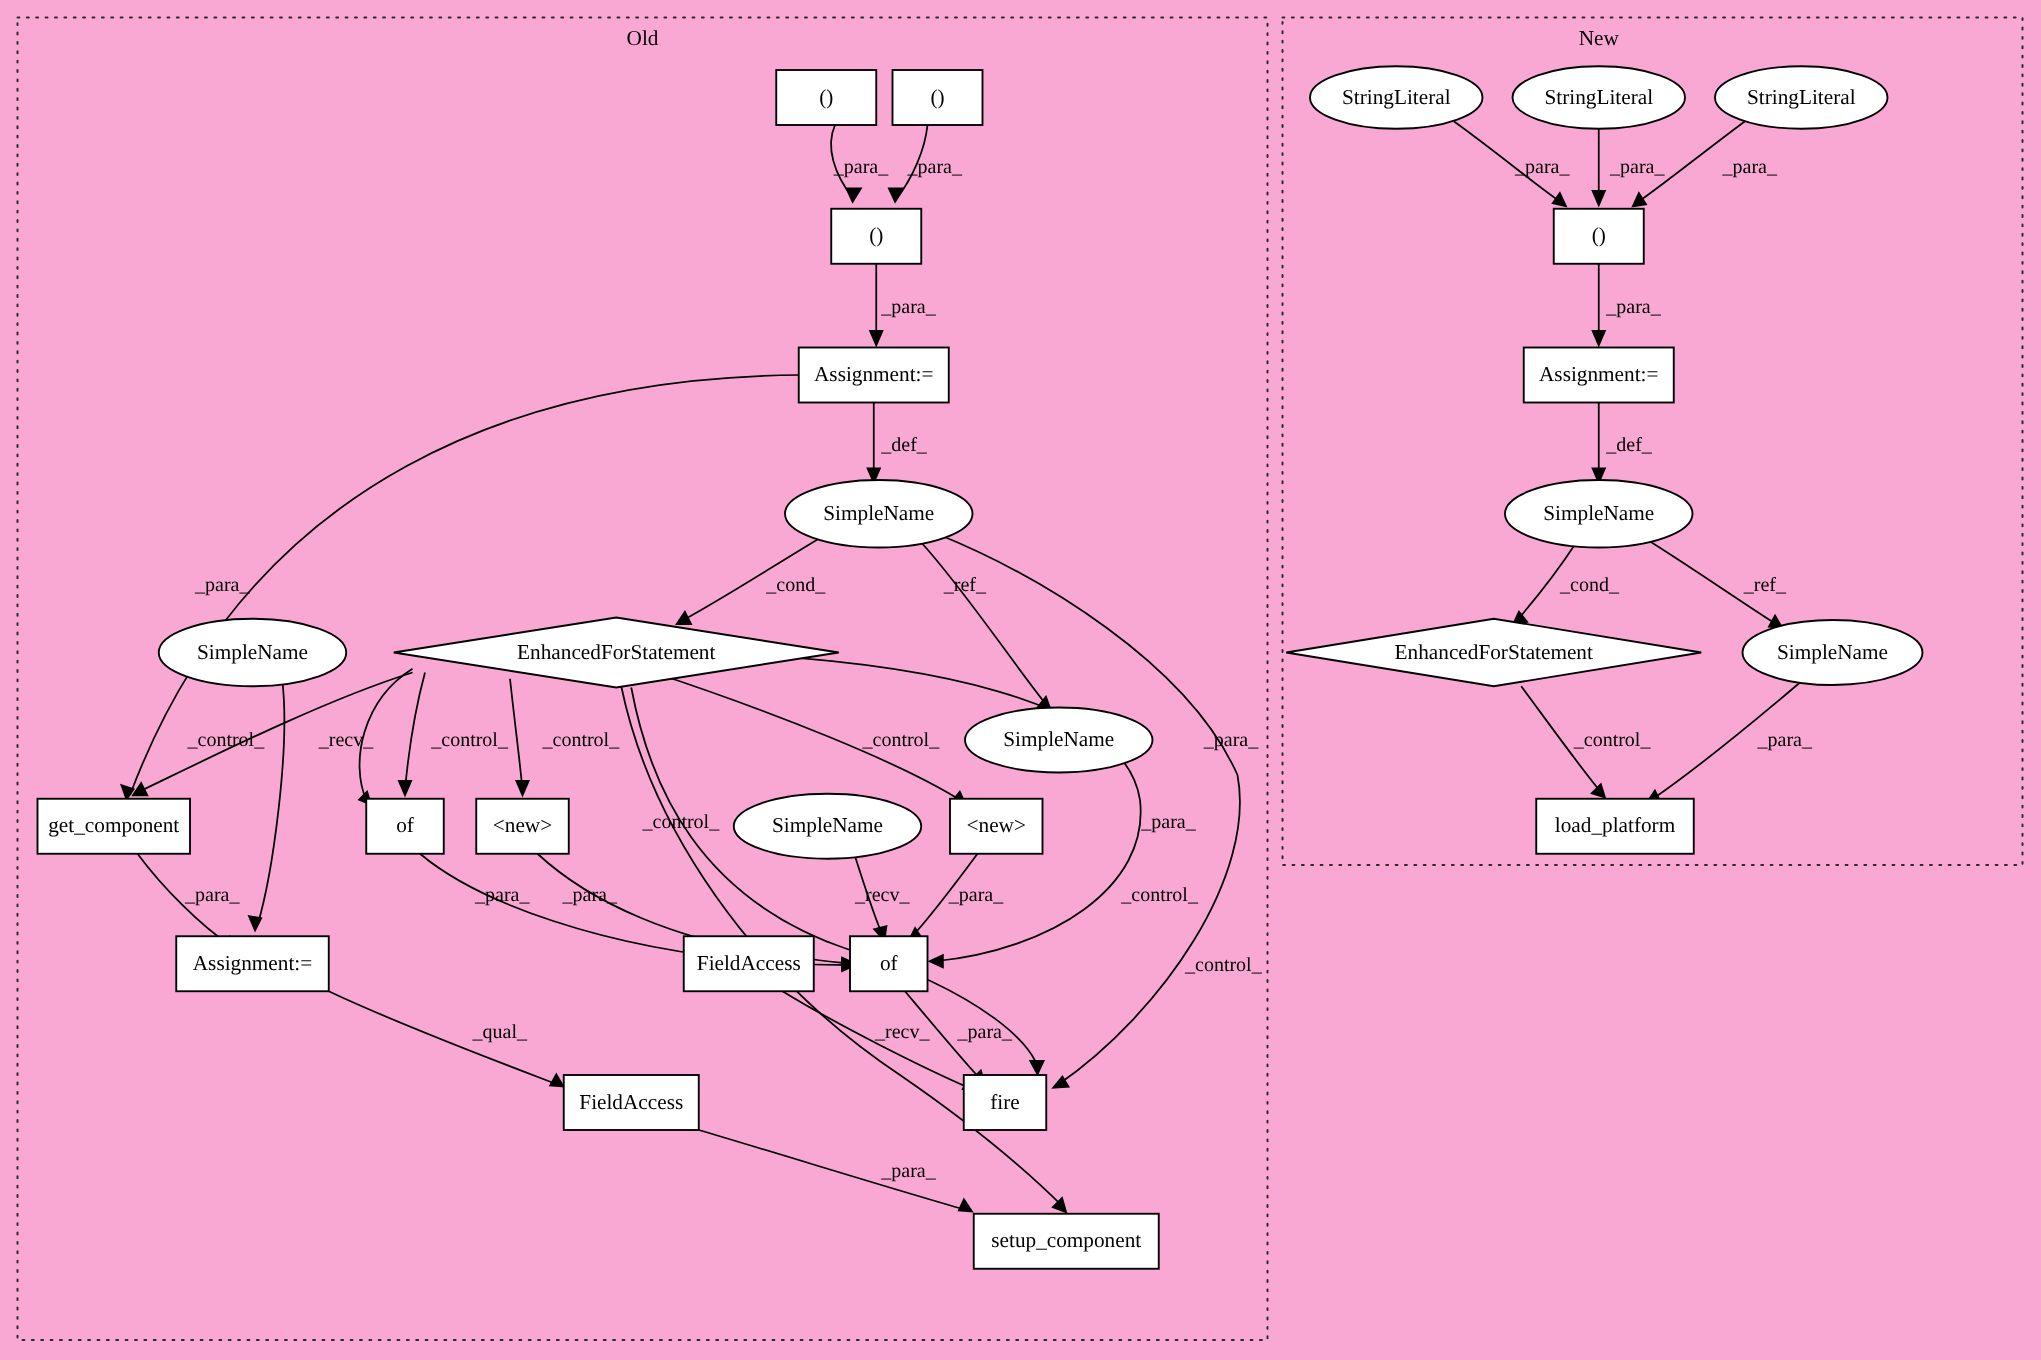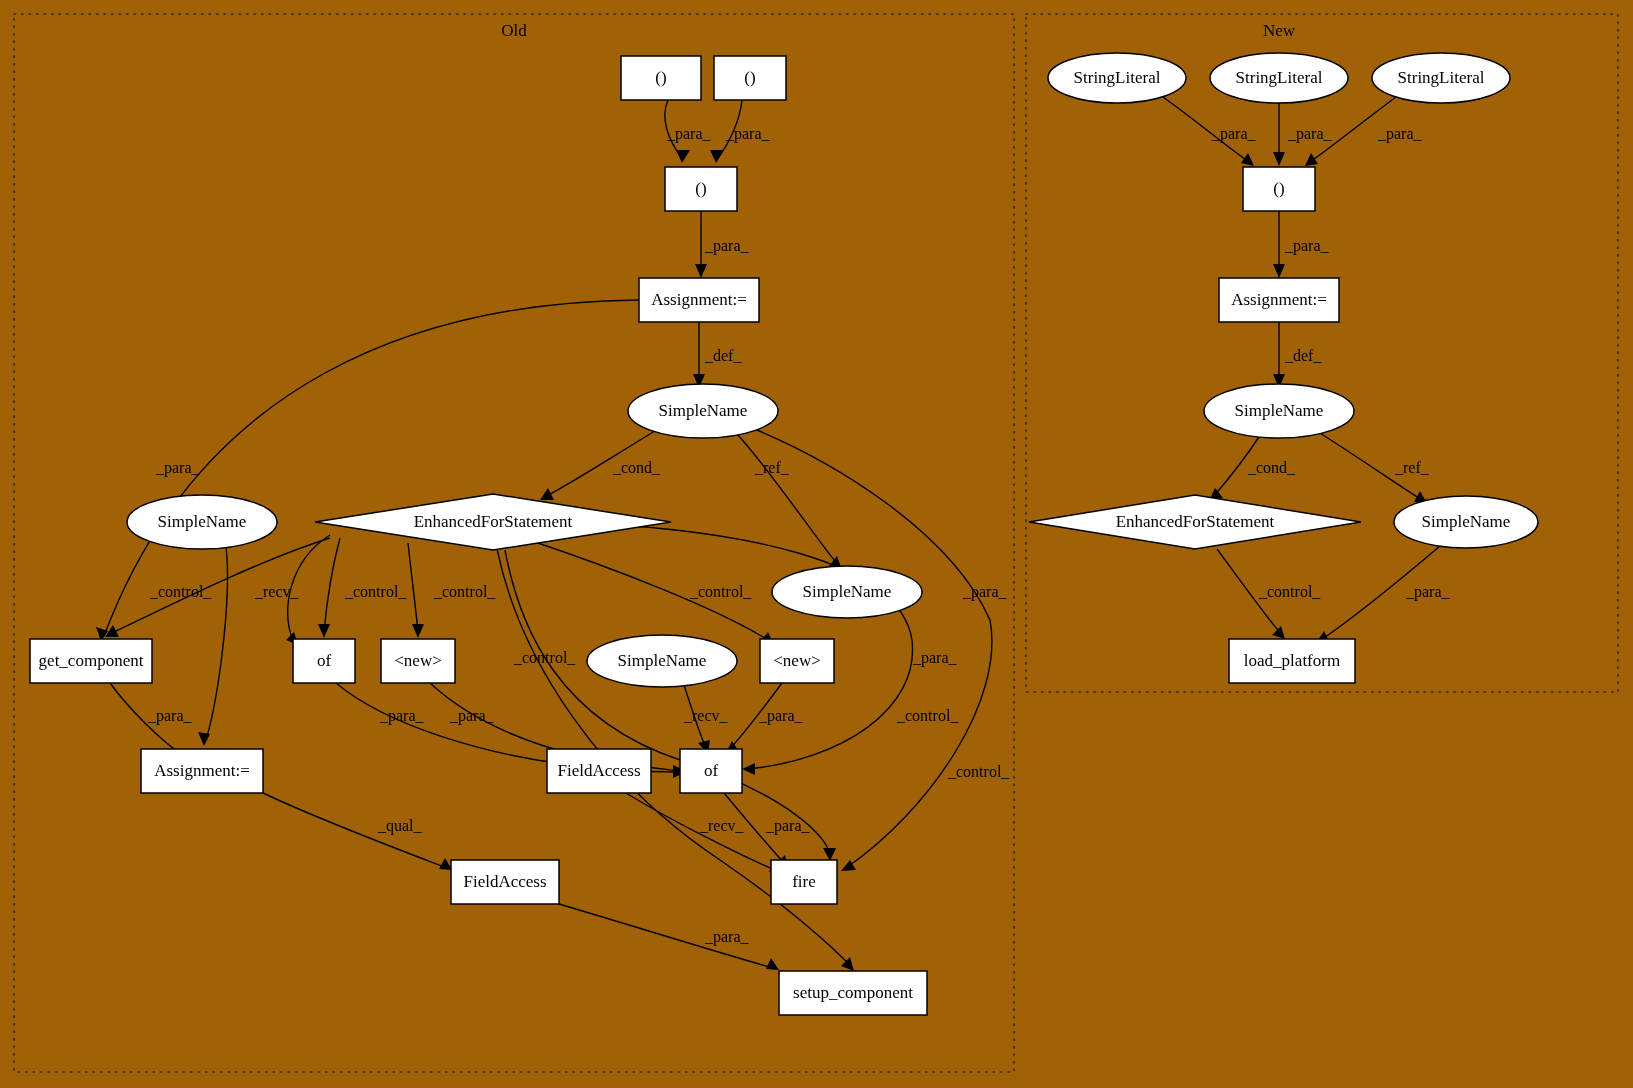--- a/index.html
+++ b/index.html
@@ -4,21 +4,21 @@
 <style>
   html, body {
     margin: 0;
     padding: 0;
     background: #ffffff;
   }
   #root {
     position: relative;
     width: 1633px;
     height: 1088px;
-    background: #a16207;
+    background: #f9a8d4;
     font-family: "Liberation Serif", "DejaVu Serif", serif;
     overflow: hidden;
   }
   svg.canvas {
     position: absolute;
     left: 0; top: 0;
     width: 1633px;
     height: 1088px;
   }
   .cluster-rect {

